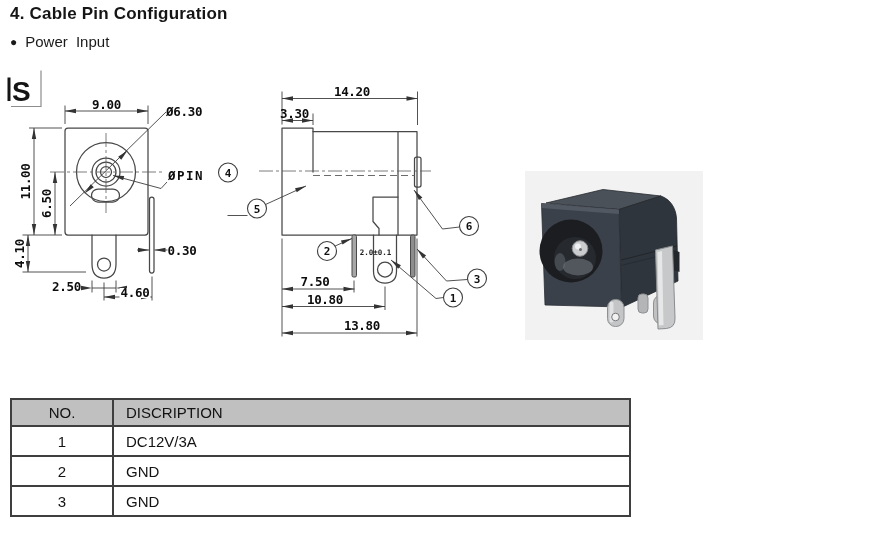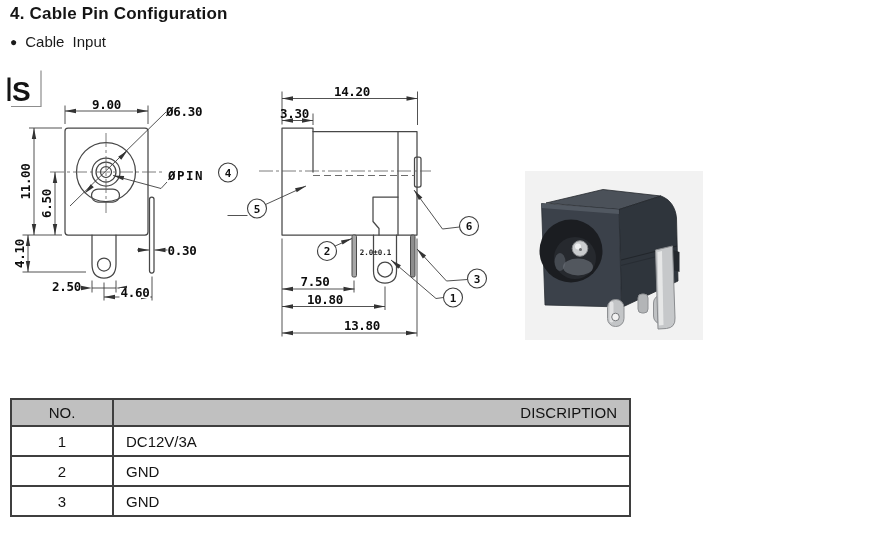--- a/index.html
+++ b/index.html
@@ -28,32 +28,32 @@
   .btxt{font-family:"DejaVu Sans Mono",monospace;font-size:11px;font-weight:bold;
         fill:#111;text-anchor:middle}
   .logoS{font-family:"Liberation Sans",sans-serif;font-size:28px;font-weight:bold;fill:#141414}
 
   
   table.pin-table{position:absolute;left:10px;top:398px;width:621px;border-collapse:collapse;
                   table-layout:fixed;font-size:15px}
   table.pin-table th,table.pin-table td{border:2px solid #3f3f3f;padding:0 12px;
                   background:#fff;font-weight:normal;color:#131313}
   table.pin-table{border:2px solid #1d1d1d}
-  table.pin-table th{background:#c0c0c0;height:25px;text-align:right}
+  table.pin-table th{background:#c0c0c0;height:25px;text-align:left}
   table.pin-table td{height:28px}
   table.pin-table .c-no{width:76px;text-align:center}
   table.pin-table th.c-no{text-align:center}
 </style>
 </head>
 <body>
 
 <div class="page-title">4. Cable Pin Configuration</div>
 <div class="bullet-line">
   <span class="dot">●</span>
-  <span class="lbl">Cable Input</span>
+  <span class="lbl">Power Input</span>
 </div>
 
 <svg class="scene" viewBox="0 60 869 310" xmlns="http://www.w3.org/2000/svg">
   <defs>
     <path id="ah" d="M0,0 L-11,-2.2 L-11,2.2 Z"></path>
   </defs>
 
   <g>
     <rect x="7.5" y="77.5" width="3" height="23.5" fill="#151515"></rect>
     <text class="logoS" x="12" y="101">S</text>

